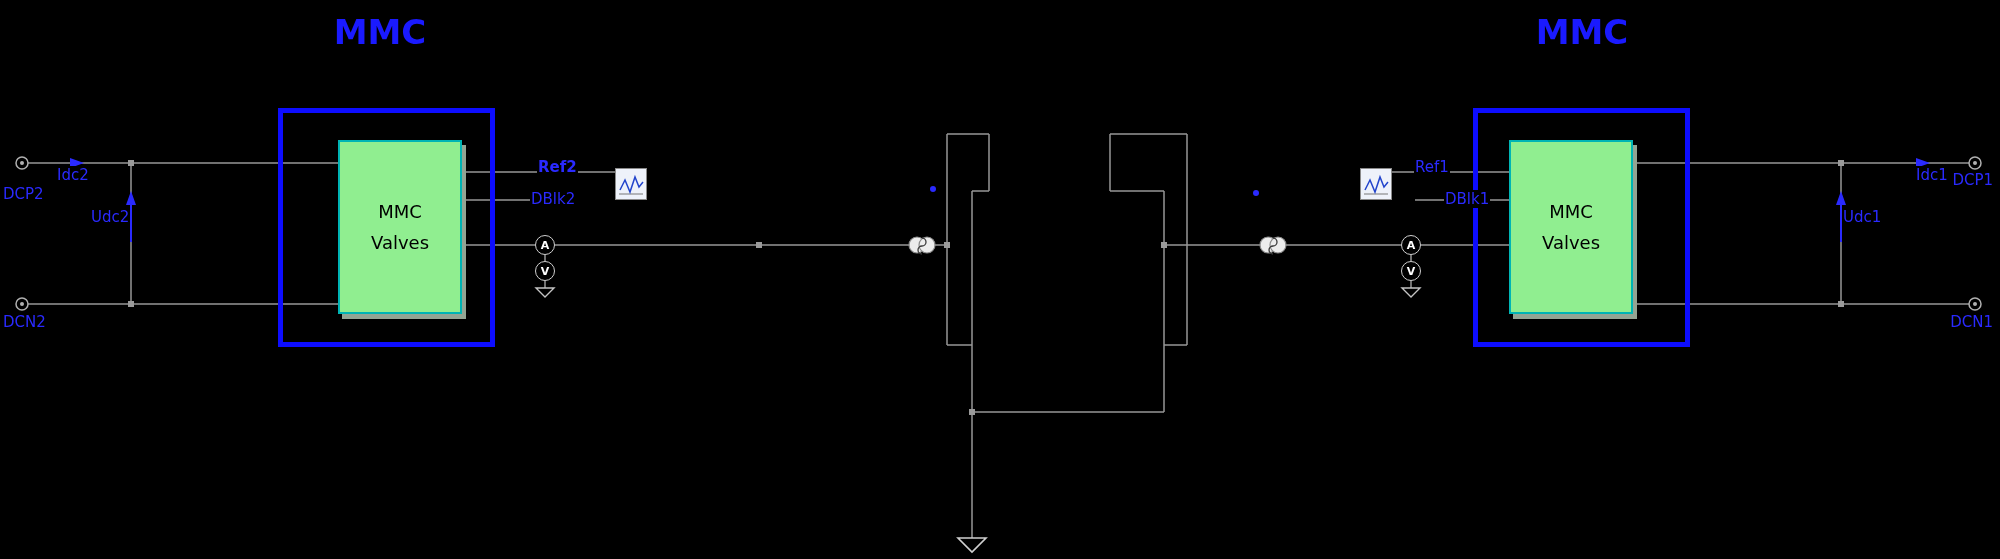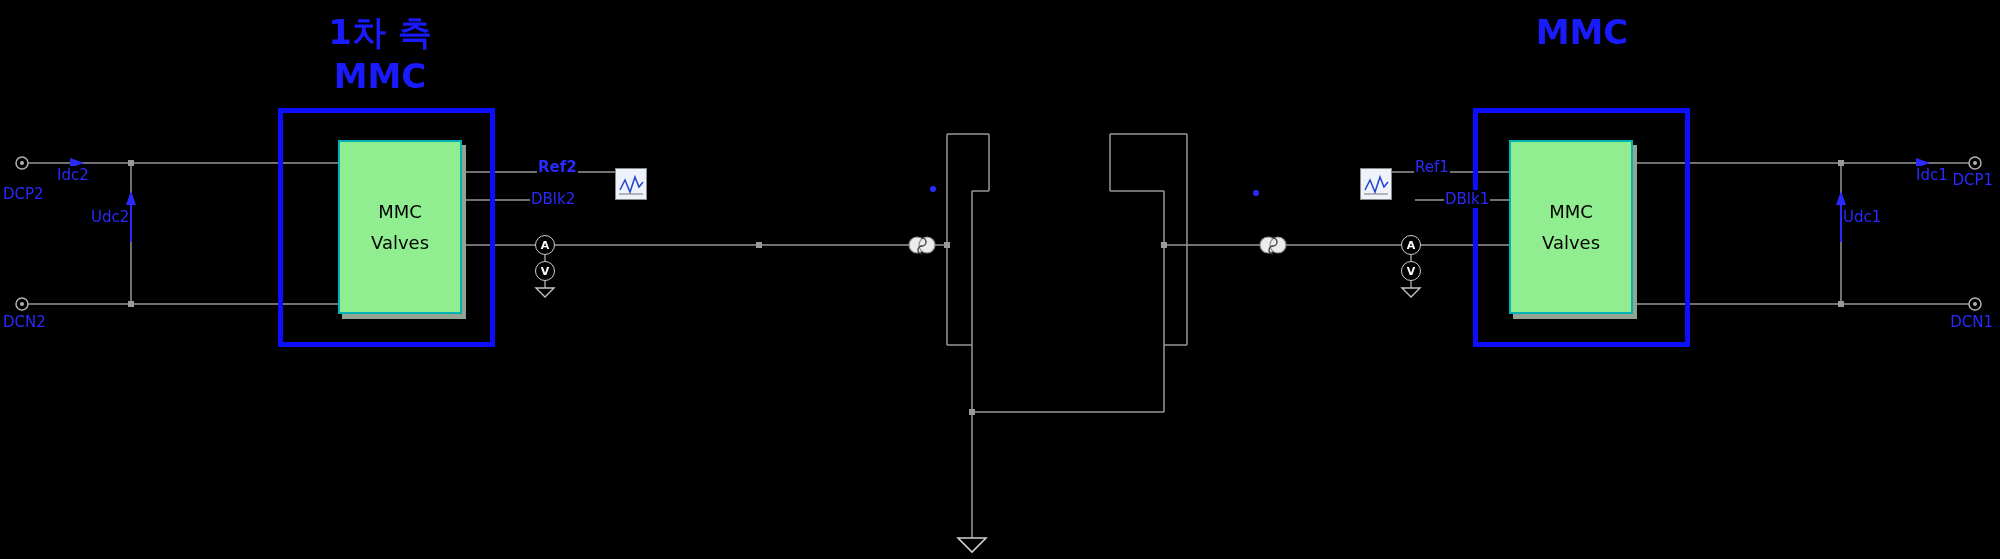--- a/index.html
+++ b/index.html
@@ -149,21 +149,20 @@
   <div class="valves" style="left:338px; top:140px;">
     <div>MMC</div>
     <div>Valves</div>
   </div>
   <div class="valves" style="left:1509px; top:140px;">
     <div>MMC</div>
     <div>Valves</div>
   </div>
 
   <div class="title" style="left:380px;">
-    <div>1차 측</div>
     <div>MMC</div>
   </div>
   <div class="title" style="left:1582px;">
     <div>MMC</div>
   </div>
 
   <div class="lbl" style="left:2px; top:185px;">DCP2</div>
   <div class="lbl" style="left:2px; top:313px;">DCN2</div>
   <div class="lbl" style="left:56px; top:166px;">Idc2</div>
   <div class="lbl" style="left:90px; top:208px;text-align:center;">Udc2</div>

